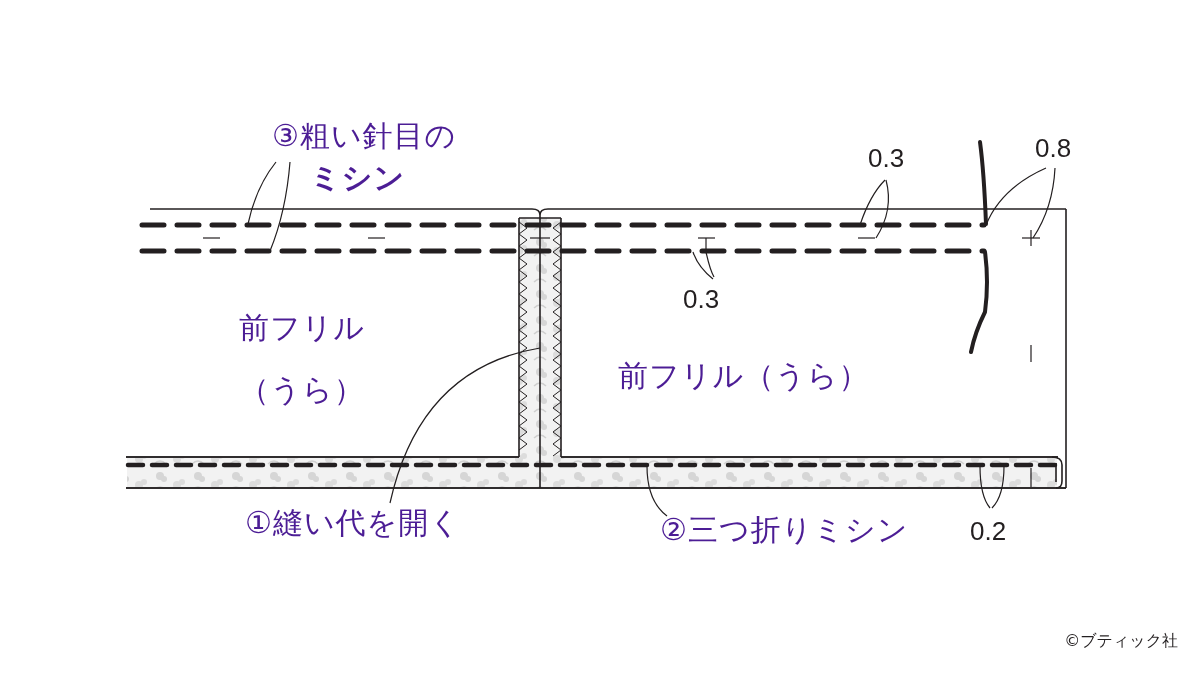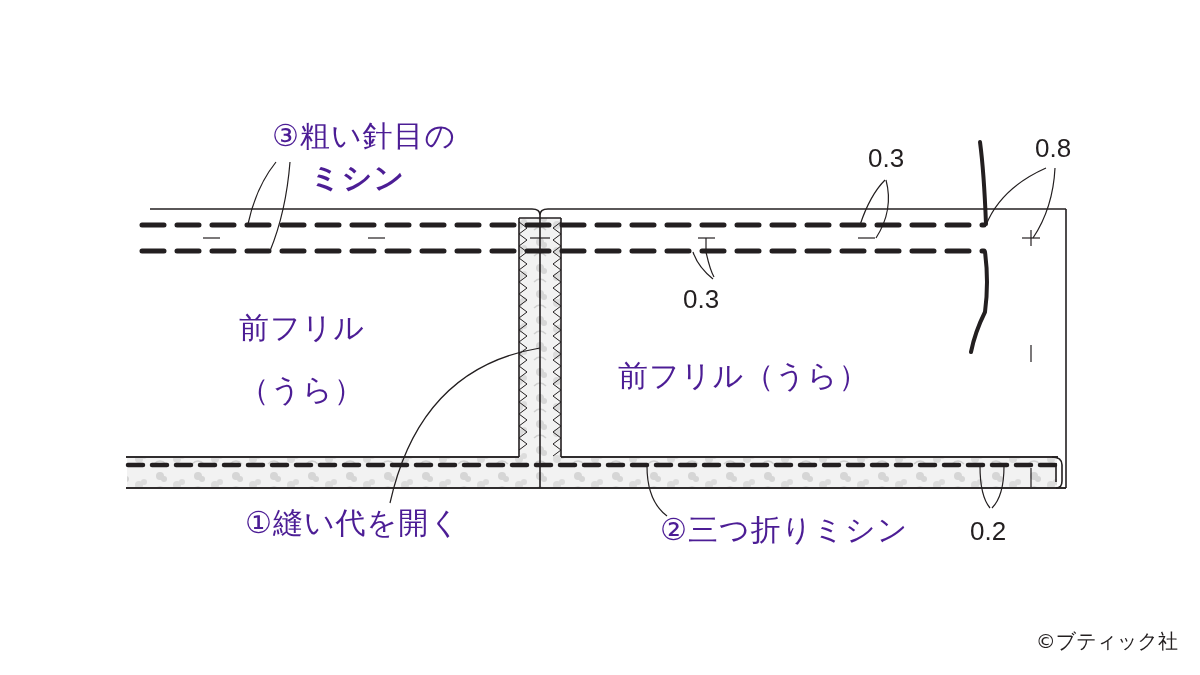--- a/index.html
+++ b/index.html
@@ -2,21 +2,21 @@
 <html><head>
 <meta charset="utf-8">
 <style>
   html, body { margin: 0; padding: 0; background: #ffffff; }
   body { width: 1200px; height: 675px; position: relative; overflow: hidden;
          font-family: "DejaVu Sans", "Liberation Sans", sans-serif; color: #231f20; }
   svg { position: absolute; left: 0; top: 0; }
   .lbl { position: absolute; font-size: 30px; line-height: 36px; white-space: nowrap; color: #4c1d95; letter-spacing: 1px; }
   .num { position: absolute; font-size: 26px; line-height: 34px; color: #231f20; font-family: "Liberation Sans", sans-serif; }
   .center { text-align: center; }
-  .copyright { position: absolute; right: 22px; top: 626px; font-size: 20px; line-height: 30px; color: #231f20; }
+  .copyright { position: absolute; right: 22px; top: 626px; font-size: 16px; line-height: 30px; color: #231f20; }
 </style>
 </head>
 <body>
 
 <svg width="1200" height="675" viewBox="0 0 1200 675" xmlns="http://www.w3.org/2000/svg">
   <defs>
     <pattern id="floral" width="38" height="26" patternUnits="userSpaceOnUse">
       <rect width="38" height="26" fill="#f2f2f2"></rect>
       <circle cx="8" cy="8" r="4" fill="#d6d6d6"></circle>
       <circle cx="12" cy="11" r="3" fill="#d6d6d6"></circle>

